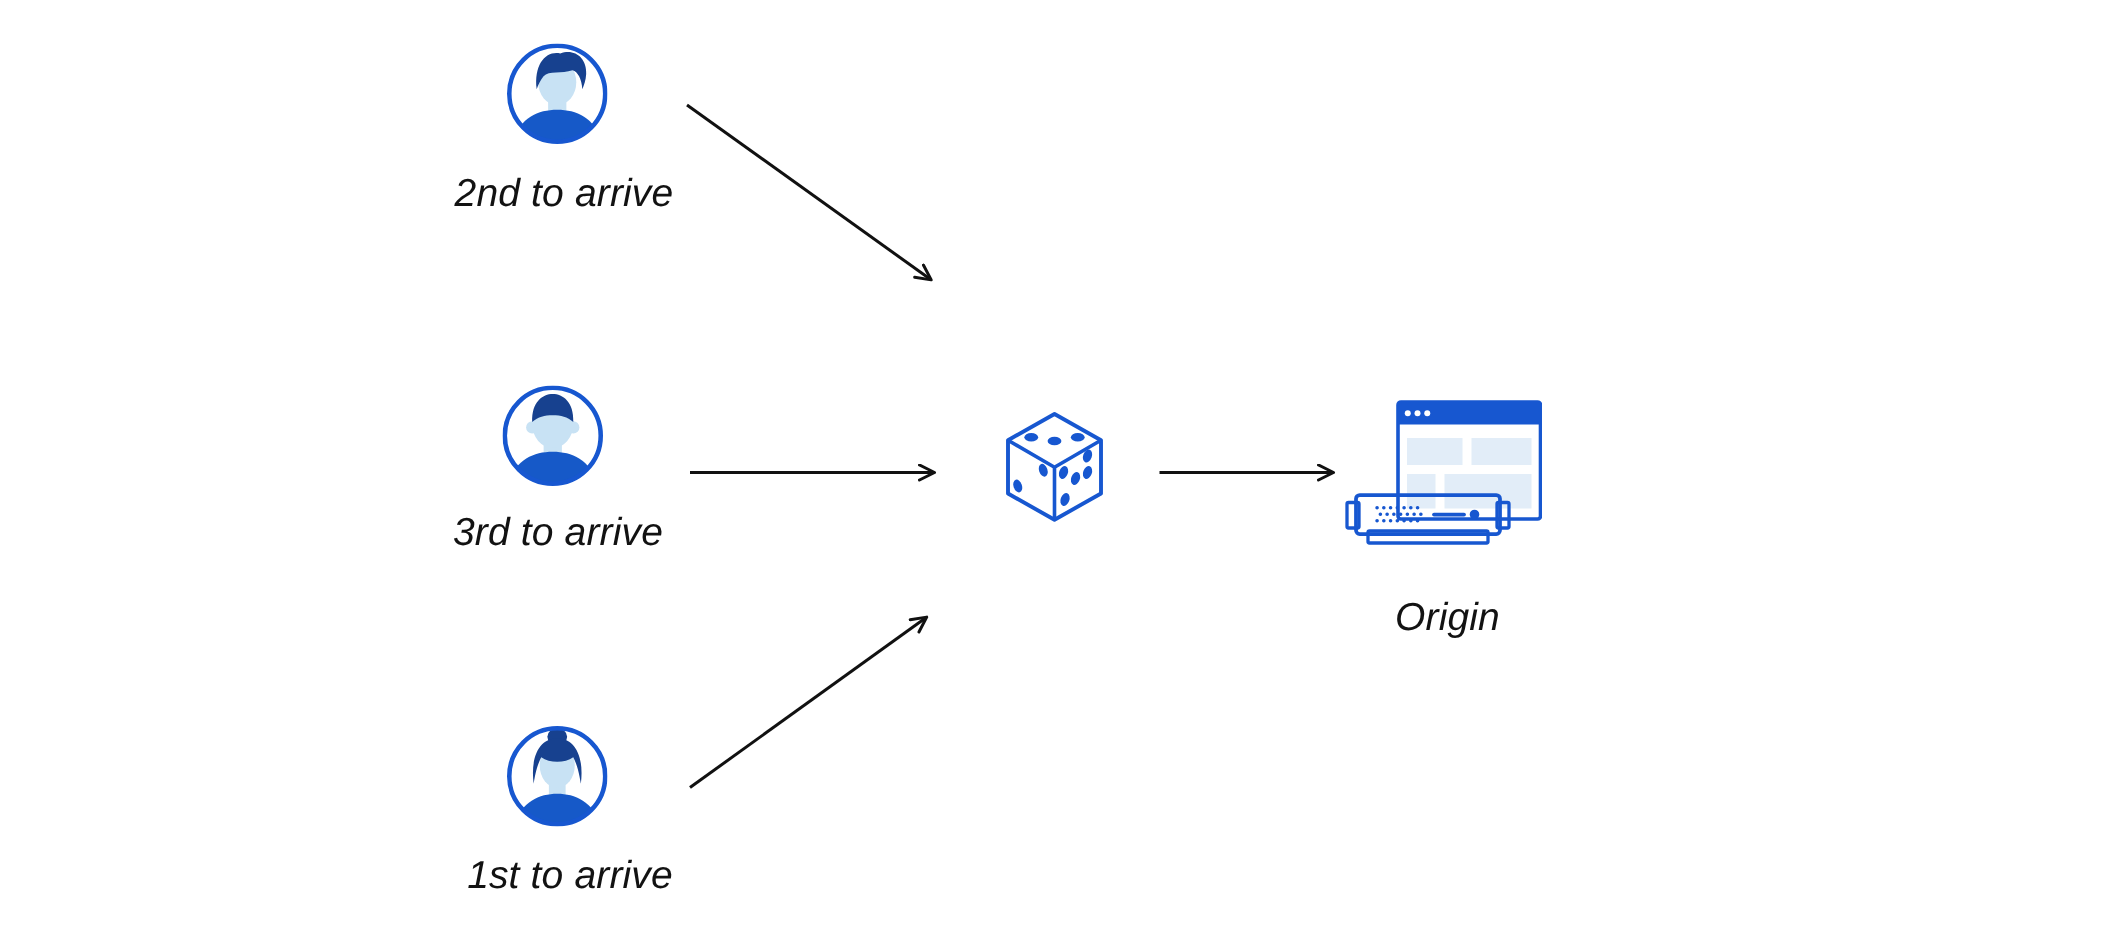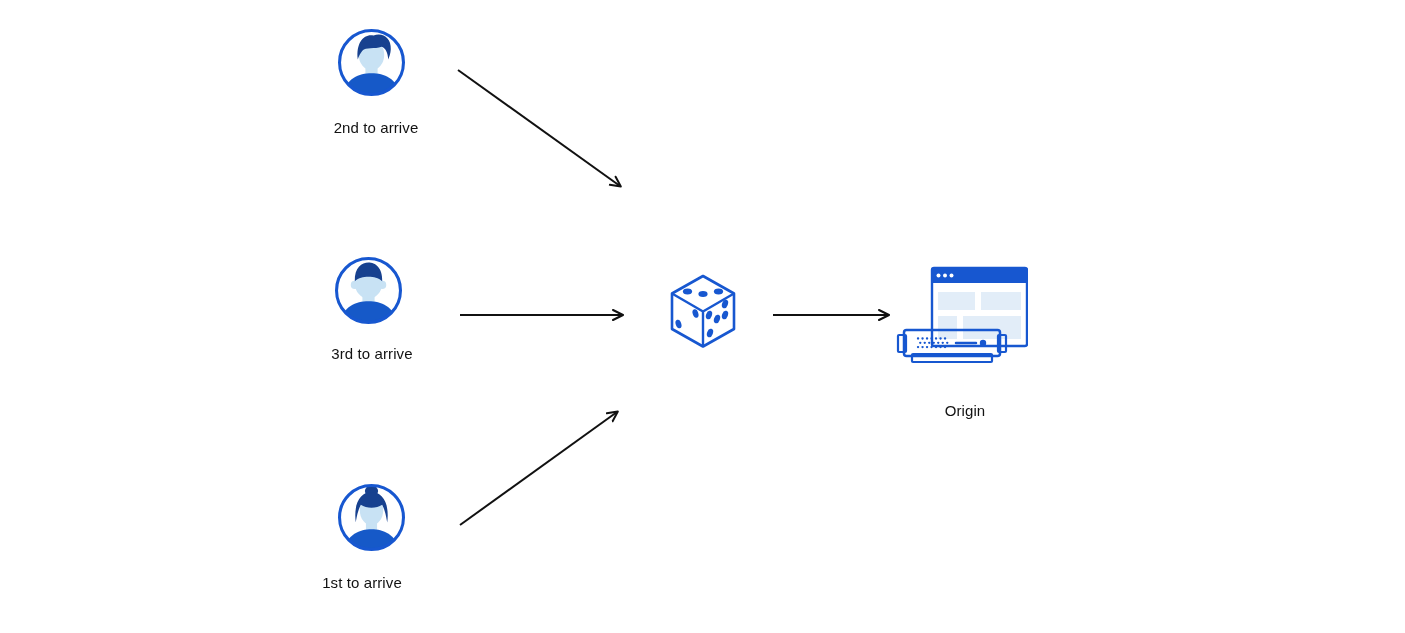--- a/index.html
+++ b/index.html
@@ -19,24 +19,25 @@
     width:1405px;height:633px;
     background:var(--background);
     font-family:"Liberation Sans", sans-serif;
     overflow:hidden;
   }
   .abs{position:absolute;}
   .node-label{
     position:absolute;
     width:160px;
     text-align:center;
-    font-size:15px;
+    font-size:26px;
     line-height:22px;
     color:var(--text);
     letter-spacing:.1px;
+    font-style:italic;
   }
   
   .f-white{fill:#ffffff;}
   .f-acc{fill:var(--accent);}
   .f-skin{fill:var(--skin);}
   .f-hair{fill:var(--hair);}
   .f-shirt{fill:var(--shirt);}
   .f-panel{fill:var(--panel);}
   .ring{fill:none;stroke:var(--accent);stroke-width:3;}
   .ln-acc{stroke:var(--accent);fill:none;}
@@ -113,21 +114,21 @@
       <rect class="f-skin" x="27.5" y="31" width="11" height="17"></rect>
       <path class="f-shirt" d="M4 66 C9 50 21 44.5 33 44.5 C45 44.5 57 50 62 66 Z"></path>
       <ellipse class="f-skin" cx="33" cy="26" rx="11.5" ry="14.5"></ellipse>
       <ellipse class="f-hair" cx="33" cy="7" rx="6.5" ry="5.5"></ellipse>
       <path class="f-hair" d="M17.5 38 C15 17.5 23 8 33 8 C43 8 51 17.5 48.5 38
         C47 28.5 45.5 24.5 43.5 20.5 C38 24.5 28 24.5 22.5 20.5
         C20.5 24.5 19 28.5 17.5 38 Z"></path>
     </g>
     <circle class="ring" cx="33" cy="33" r="31.5"></circle>
   </svg>
-  <div class="node-label" style="left:282px;top:572px">1st to arrive</div>
+  <div class="node-label" style="left:300px;top:572px">1st to arrive</div>
 
   <svg class="abs" style="left:670px;top:274px" width="66" height="74" viewBox="0 0 66 74">
     <path class="die-body" d="M33 2 L64 19.5 L64 55 L33 72.5 L2 55 L2 19.5 Z"></path>
     <path class="die-edge" d="M2 19.5 L33 37.5 L64 19.5 M33 37.5 L33 72.5"></path>
 
     <ellipse class="f-acc" cx="17.5" cy="17.5" rx="4.6" ry="2.9"></ellipse>
     <ellipse class="f-acc" cx="33" cy="20" rx="4.6" ry="2.9"></ellipse>
     <ellipse class="f-acc" cx="48.5" cy="17.5" rx="4.6" ry="2.9"></ellipse>
 
     <ellipse class="f-acc" cx="25.5" cy="39.5" rx="2.8" ry="4.4" transform="rotate(-18 25.5 39.5)"></ellipse>

